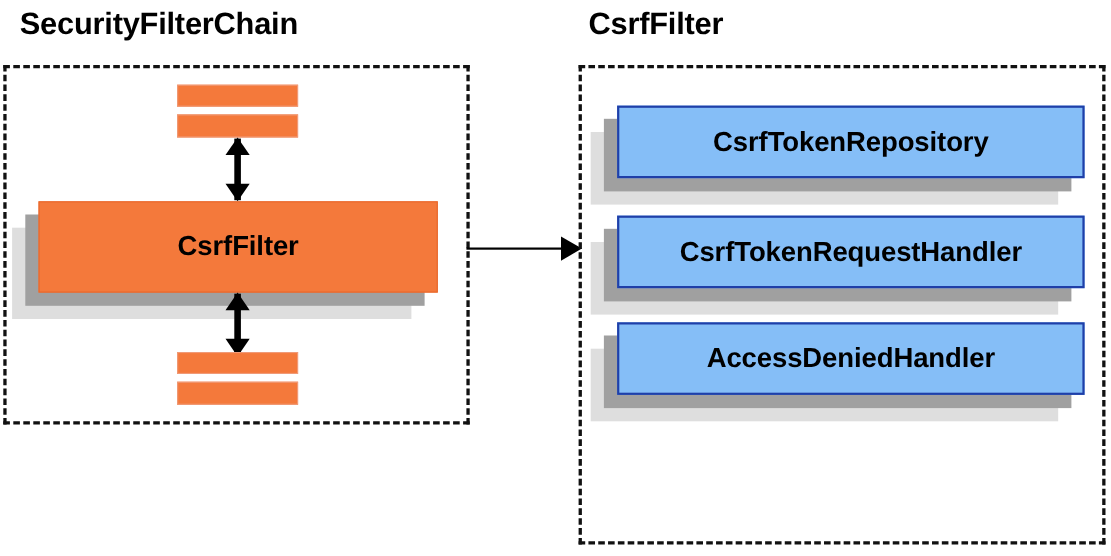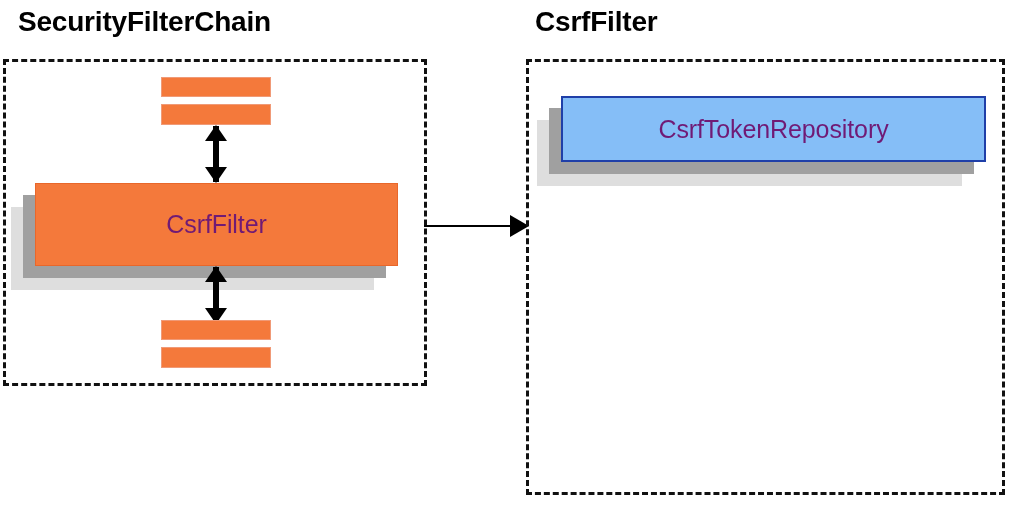--- a/index.html
+++ b/index.html
@@ -60,22 +60,22 @@
   }
   .node .shadow-far  { background: #dedede; transform: translate(-24px, 24px); }
   .node .shadow-near { background: #a0a0a0; transform: translate(-12px, 12px); }
   .node .face {
     display: flex;
     align-items: center;
     justify-content: center;
   }
   .node .label {
     font-size: 25px;
-    font-weight: normal;
-    color: #701a75;
+    font-weight: bold;
+    color: #000000;
     white-space: nowrap;
     letter-spacing: -0.1px;
   }
 
   
   .node.orange .face {
     background: #F4793B;
     border: 1px solid #E8672B;
   }
   
@@ -184,16 +184,30 @@
   <div class="dashed-box" id="csrf-box"></div>
 
   <div class="node blue" style="left:561px; top:96px; width:425px; height:66px;">
     <div class="shadow-far"></div>
     <div class="shadow-near"></div>
     <div class="face">
       <span class="label">CsrfTokenRepository</span>
     </div>
   </div>
 
-
+  <div class="node blue" style="left:561px; top:196px; width:425px; height:66px;">
+    <div class="shadow-far"></div>
+    <div class="shadow-near"></div>
+    <div class="face">
+      <span class="label">CsrfTokenRequestHandler</span>
+    </div>
+  </div>
+
+  <div class="node blue" style="left:561px; top:293px; width:425px; height:66px;">
+    <div class="shadow-far"></div>
+    <div class="shadow-near"></div>
+    <div class="face">
+      <span class="label">AccessDeniedHandler</span>
+    </div>
+  </div>
 
 
 </div>
 
 </body></html>

